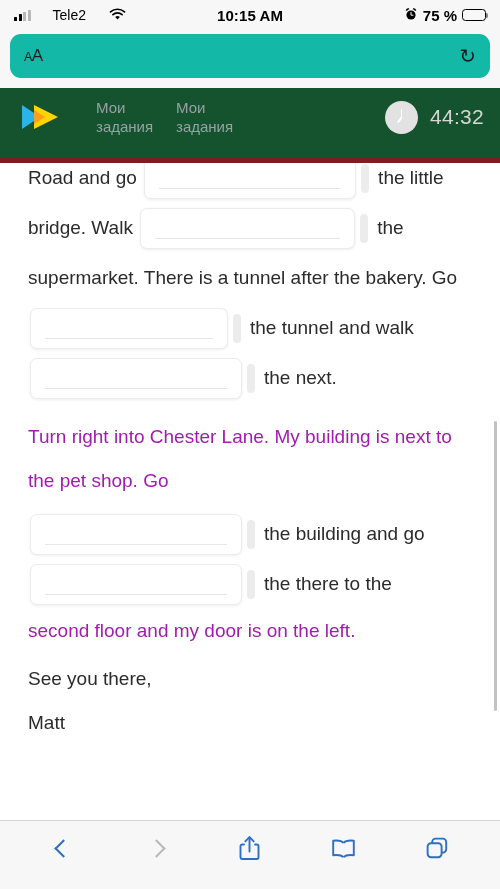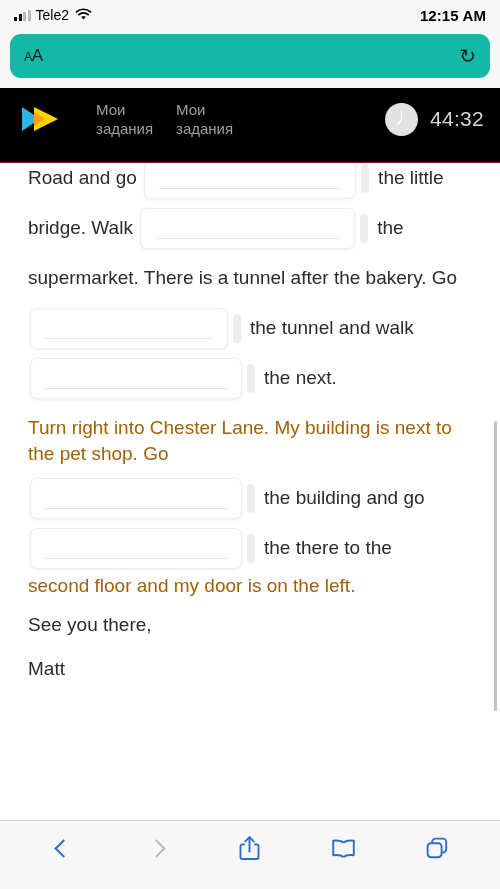--- a/index.html
+++ b/index.html
@@ -23,21 +23,21 @@
     height: 30px;
     flex: 0 0 30px;
     background: #f7f7f7;
     display: flex;
     align-items: center;
     padding: 0 14px;
     font-size: 15px;
     font-weight: 600;
     color: #000;
   }
-  .sb-left { display: flex; align-items: center; gap: 5px; flex: 1 1 0; }
+  .sb-left { display: flex; align-items: center; gap: 22px; flex: 1 1 0; }
   .sb-center { flex: 0 0 auto; letter-spacing: .1px; }
   .sb-right { display: flex; align-items: center; gap: 5px; flex: 1 1 0; justify-content: flex-end; }
   .signal { display: flex; align-items: flex-end; gap: 1.5px; height: 11px; }
   .signal i { width: 3px; border-radius: .5px; background: #000; display: block; }
   .signal i:nth-child(1) { height: 4px; }
   .signal i:nth-child(2) { height: 6.5px; }
   .signal i:nth-child(3) { height: 9px; background: #b8b8b8; }
   .signal i:nth-child(4) { height: 11px; background: #b8b8b8; }
   .carrier { font-size: 14px; font-weight: 500; }
   .battery {
@@ -81,22 +81,22 @@
     position: absolute; top: 0; left: 2px;
     width: 6px; height: 7px;
     border: 1.6px solid #1c1c1e; border-bottom: none;
     border-radius: 3px 3px 0 0;
   }
   .reload { margin-left: auto; font-size: 20px; color: #1c1c1e; line-height: 1; }
 
   
   .appheader {
     flex: 0 0 75px;
-    background: #000000;
-    border-bottom: 1px solid #7f1d1d;
+    background: #14532d;
+    border-bottom: 5px solid #7f1d1d;
     display: flex;
     align-items: center;
     padding: 0 16px 12px 18px;
   }
   .logo { width: 46px; height: 34px; flex: 0 0 46px; position: relative; }
   .nav-link {
     font-size: 15px; line-height: 19px;
     color: #9aa0a6; font-weight: 400;
     width: 62px; word-wrap: break-word;
     margin-left: 18px;
@@ -124,22 +124,22 @@
     padding: 0 28px;
   }
   .ex-flow {
     font-size: 19px;
     line-height: 50px;
     color: #2b2b2b;
     margin-top: -10px;
   }
   .ex-para {
     font-size: 19px;
-    line-height: 26px;
-    color: #a16207;
+    line-height: 44px;
+    color: #a21caf;
     margin-top: 12px;
   }
   .txt { white-space: pre-wrap; }
   .blank {
     display: inline-block;
     vertical-align: middle;
     width: 212px; height: 41px;
     background: #fff;
     border: 1px solid #ececec;
     border-radius: 7px;
@@ -260,21 +260,35 @@
       </span>
       <span class="carrier">Tele2</span>
       <span style="display:inline-block;margin-left:1px;">
         <svg width="17" height="13" viewBox="0 0 17 13">
           <path d="M8.5 11.6 L6.2 8.9 a3.6 3.6 0 0 1 4.6 0 Z" fill="#000"></path>
           <path d="M3.9 6.6 a6.9 6.9 0 0 1 9.2 0" stroke="#000" stroke-width="1.7" fill="none" stroke-linecap="round"></path>
           <path d="M1.5 3.9 a10.5 10.5 0 0 1 14 0" stroke="#000" stroke-width="1.7" fill="none" stroke-linecap="round"></path>
         </svg>
       </span>
     </div>
-    <div class="sb-center">12:15 AM</div>
+    <div class="sb-center">10:15 AM</div>
+    <div class="sb-right">
+      <span>
+        <svg width="14" height="14" viewBox="0 0 14 14">
+          <circle cx="7" cy="8" r="4.6" fill="#000"></circle>
+          <path d="M1.6 3.2 A4 4 0 0 1 4.6 0.9 L5.3 2.3 A3 3 0 0 0 3 3.9 Z" fill="#000"></path>
+          <path d="M12.4 3.2 A4 4 0 0 0 9.4 0.9 L8.7 2.3 A3 3 0 0 1 11 3.9 Z" fill="#000"></path>
+          <path d="M7 5.3 v2.9 h2" stroke="#fff" stroke-width="1" fill="none" stroke-linecap="round"></path>
+        </svg>
+      </span>
+      <span>75 %</span>
+      <span class="battery">
+        <span class="lvl" id="batt-level" style="width:85%"></span>
+      </span>
+    </div>
   </div>
 
   <div class="urlbar-wrap">
     <div class="urlbar">
       <span class="aa">
         <span class="small">A</span><span>A</span>
       </span>
       <span class="reload">↻</span>
     </div>
   </div>

